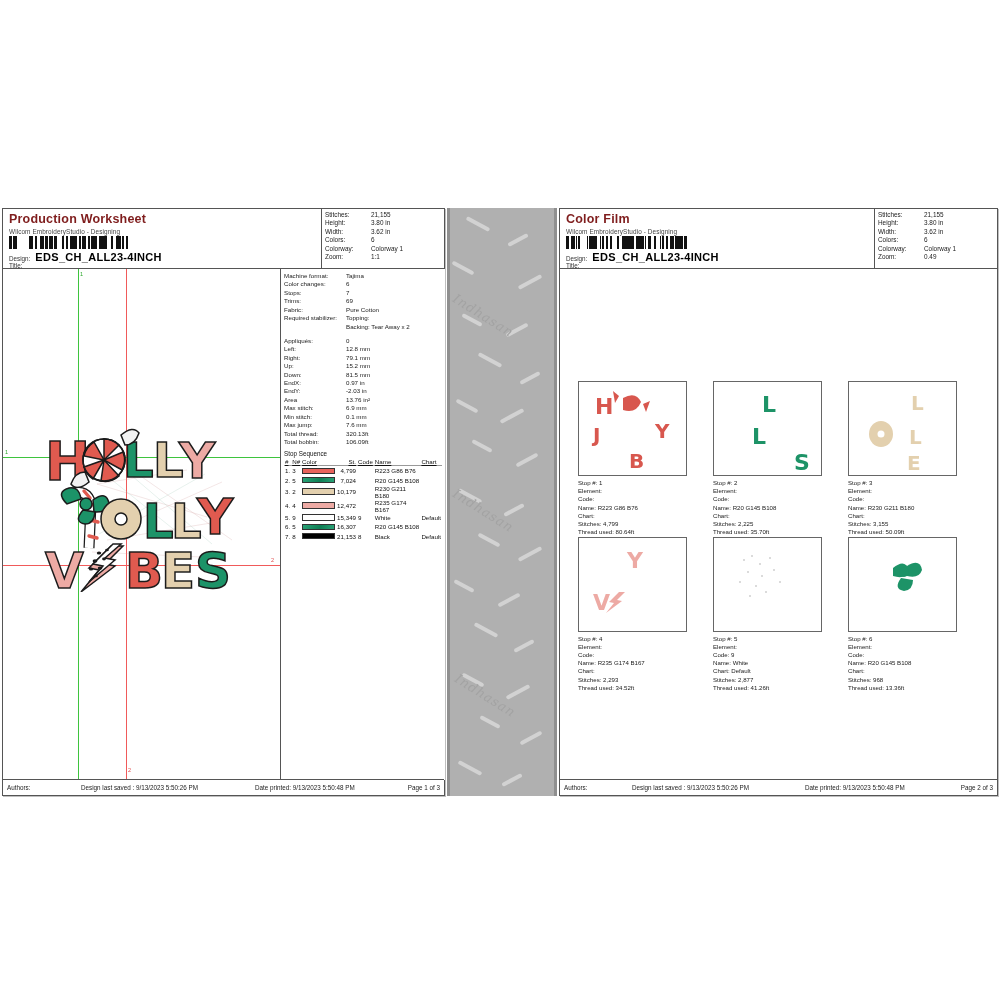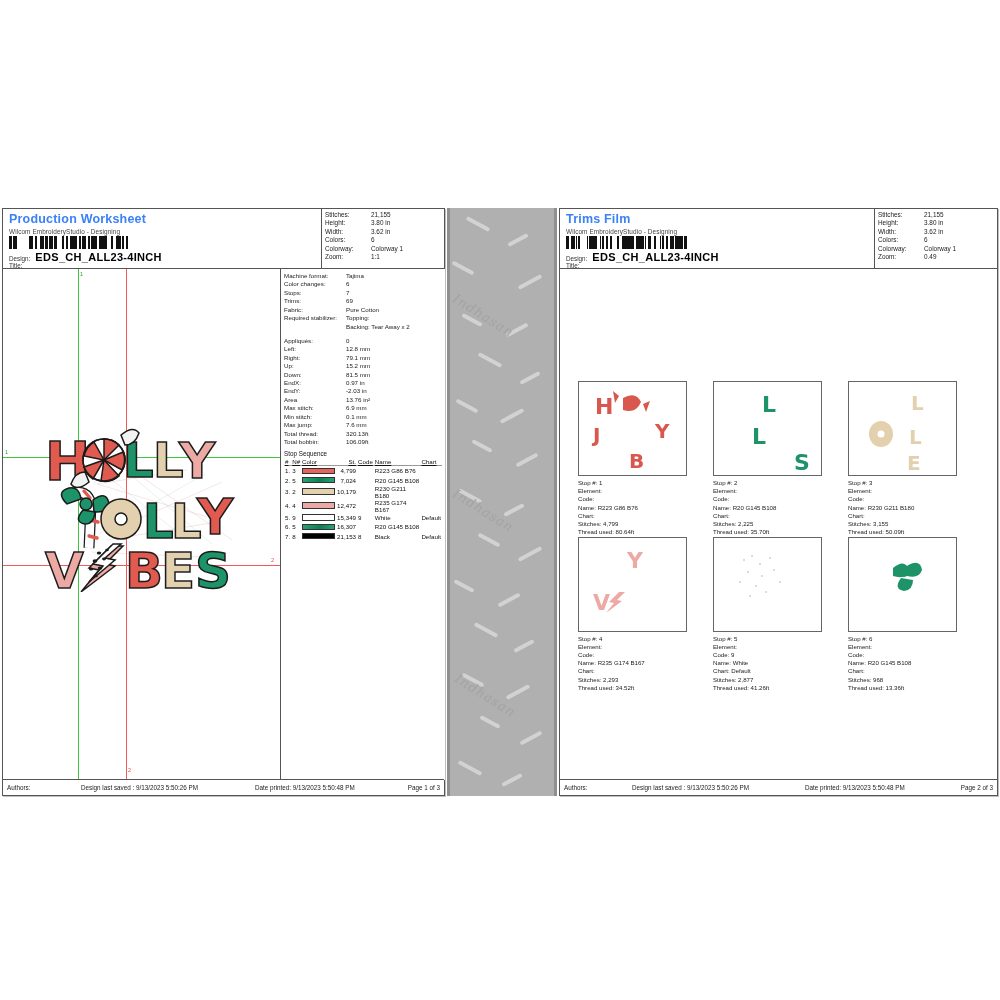--- a/index.html
+++ b/index.html
@@ -34,21 +34,21 @@
     background: #ffffff; border: 1px solid #555;
     box-shadow: 1px 1px 0 rgba(0,0,0,.25);
   }
   #page-left  { left: 2px;   width: 443px; }
   #page-right { left: 559px; width: 439px; }
 
   
   .pg-head { position: relative; height: 60px; border-bottom: 1px solid #555; }
   .pg-title {
     position: absolute; left: 6px; top: 3px;
-    font-size: 12.5px; font-weight: bold; color: #3b82f6; letter-spacing: .2px;
+    font-size: 12.5px; font-weight: bold; color: #7f1d1d; letter-spacing: .2px;
   }
   .pg-sub {
     position: absolute; left: 6px; top: 19px;
     font-size: 6.4px; color: #444; letter-spacing: .1px;
   }
   .barcode { position: absolute; left: 6px; top: 27px; height: 13px; width: 143px; display: flex; }
   .barcode i { display: block; height: 100%; }
   .design-row { position: absolute; left: 6px; top: 42px; display: flex; align-items: baseline; gap: 5px; }
   .design-lbl { font-size: 6.3px; color: #333; }
   .design-val { font-size: 11px; font-weight: bold; color: #000; letter-spacing: .3px; }
@@ -554,21 +554,21 @@
       <span class="f1">Authors:</span>
       <span class="f2">Design last saved :  9/13/2023 5:50:26 PM</span>
       <span class="f3">Date printed:  9/13/2023 5:50:48 PM</span>
       <span class="f4">Page 1 of 3</span>
     </div>
   </div>
 
   <div class="page" id="page-right">
 
     <div class="pg-head">
-      <div class="pg-title">Trims Film</div>
+      <div class="pg-title">Color Film</div>
       <div class="pg-sub">Wilcom EmbroideryStudio - Designing</div>
       <div class="barcode" id="barcode-right">
           <i style="width: 1.1px; background: rgb(17, 17, 17);"></i>
           <i style="width: 2.2px; background: rgb(17, 17, 17);"></i>
           <i style="width: 2.2px; background: rgb(255, 255, 255);"></i>
           <i style="width: 2.2px; background: rgb(17, 17, 17);"></i>
           <i style="width: 1.1px; background: rgb(17, 17, 17);"></i>
           <i style="width: 1.1px; background: rgb(255, 255, 255);"></i>
           <i style="width: 1.1px; background: rgb(17, 17, 17);"></i>
           <i style="width: 1.1px; background: rgb(255, 255, 255);"></i>

